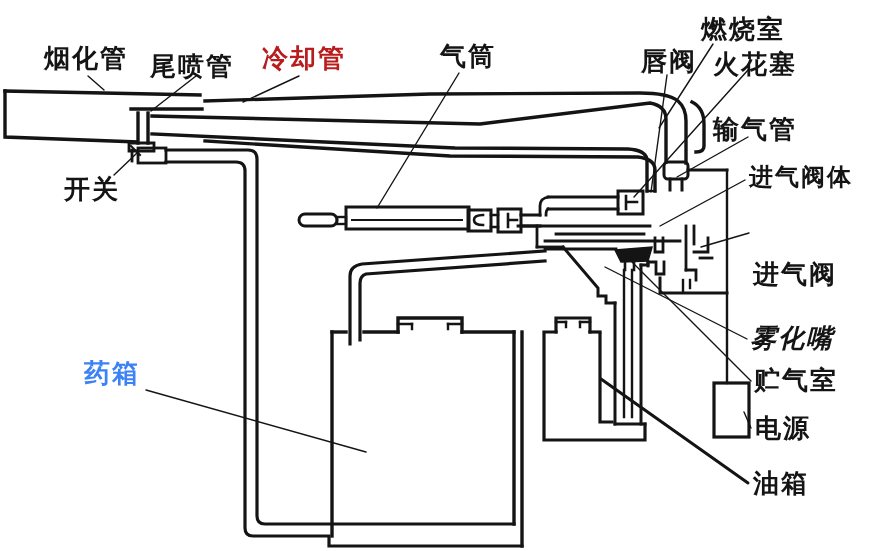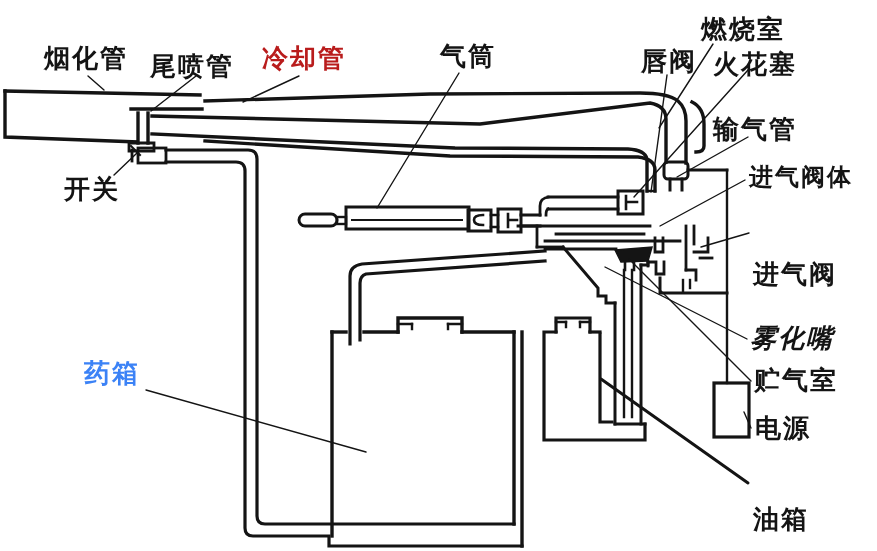--- a/index.html
+++ b/index.html
@@ -186,17 +186,17 @@
       <div class="lbl" style="left: 440px; top: 43px; font-size: 26px; color: rgb(20, 20, 20);">气筒</div>
       <div class="lbl" style="left: 641px; top: 48px; font-size: 26px; color: rgb(20, 20, 20);">唇阀</div>
       <div class="lbl" style="left: 701px; top: 16px; font-size: 26px; color: rgb(20, 20, 20);">燃烧室</div>
       <div class="lbl" style="left: 713px; top: 51px; font-size: 26px; color: rgb(20, 20, 20);">火花塞</div>
       <div class="lbl" style="left: 713px; top: 116px; font-size: 26px; color: rgb(20, 20, 20);">输气管</div>
       <div class="lbl" style="left: 749px; top: 165px; font-size: 24px; color: rgb(20, 20, 20);">进气阀体</div>
       <div class="lbl" style="left: 753px; top: 219px; font-size: 26px; color: rgb(20, 20, 20); margin-top: 42px;">进气阀</div>
       <div class="lbl" style="left: 750px; top: 325px; font-size: 26px; color: rgb(20, 20, 20); font-style: italic;">雾化嘴</div>
       <div class="lbl" style="left: 754px; top: 367px; font-size: 26px; color: rgb(20, 20, 20);">贮气室</div>
       <div class="lbl" style="left: 755px; top: 415px; font-size: 26px; color: rgb(20, 20, 20);">电源</div>
-      <div class="lbl" style="left: 753px; top: 470px; font-size: 26px; color: rgb(20, 20, 20); margin-top: 36px;">油箱</div>
+      <div class="lbl" style="left: 753px; top: 470px; font-size: 26px; color: rgb(20, 20, 20);">油箱</div>
       <div class="lbl" style="left: 64px; top: 176px; font-size: 26px; color: rgb(20, 20, 20); text-align: right;">开关</div>
       <div class="lbl" style="left: 84px; top: 360px; font-size: 26px; color: #3b82f6;">药箱</div>
     </div>
 </div>
 
 </body></html>

